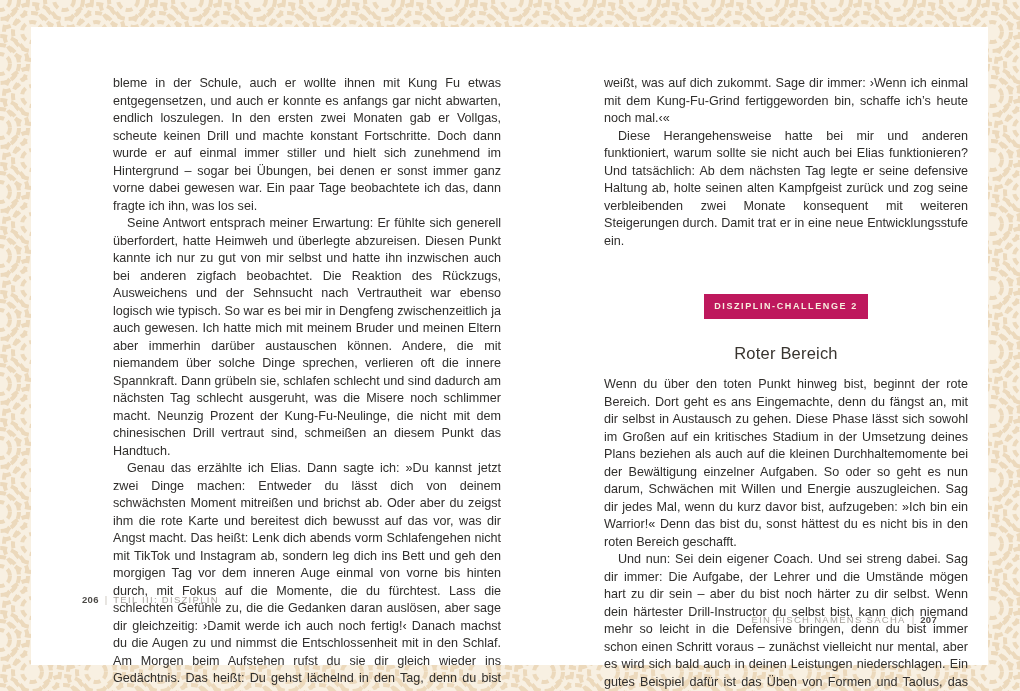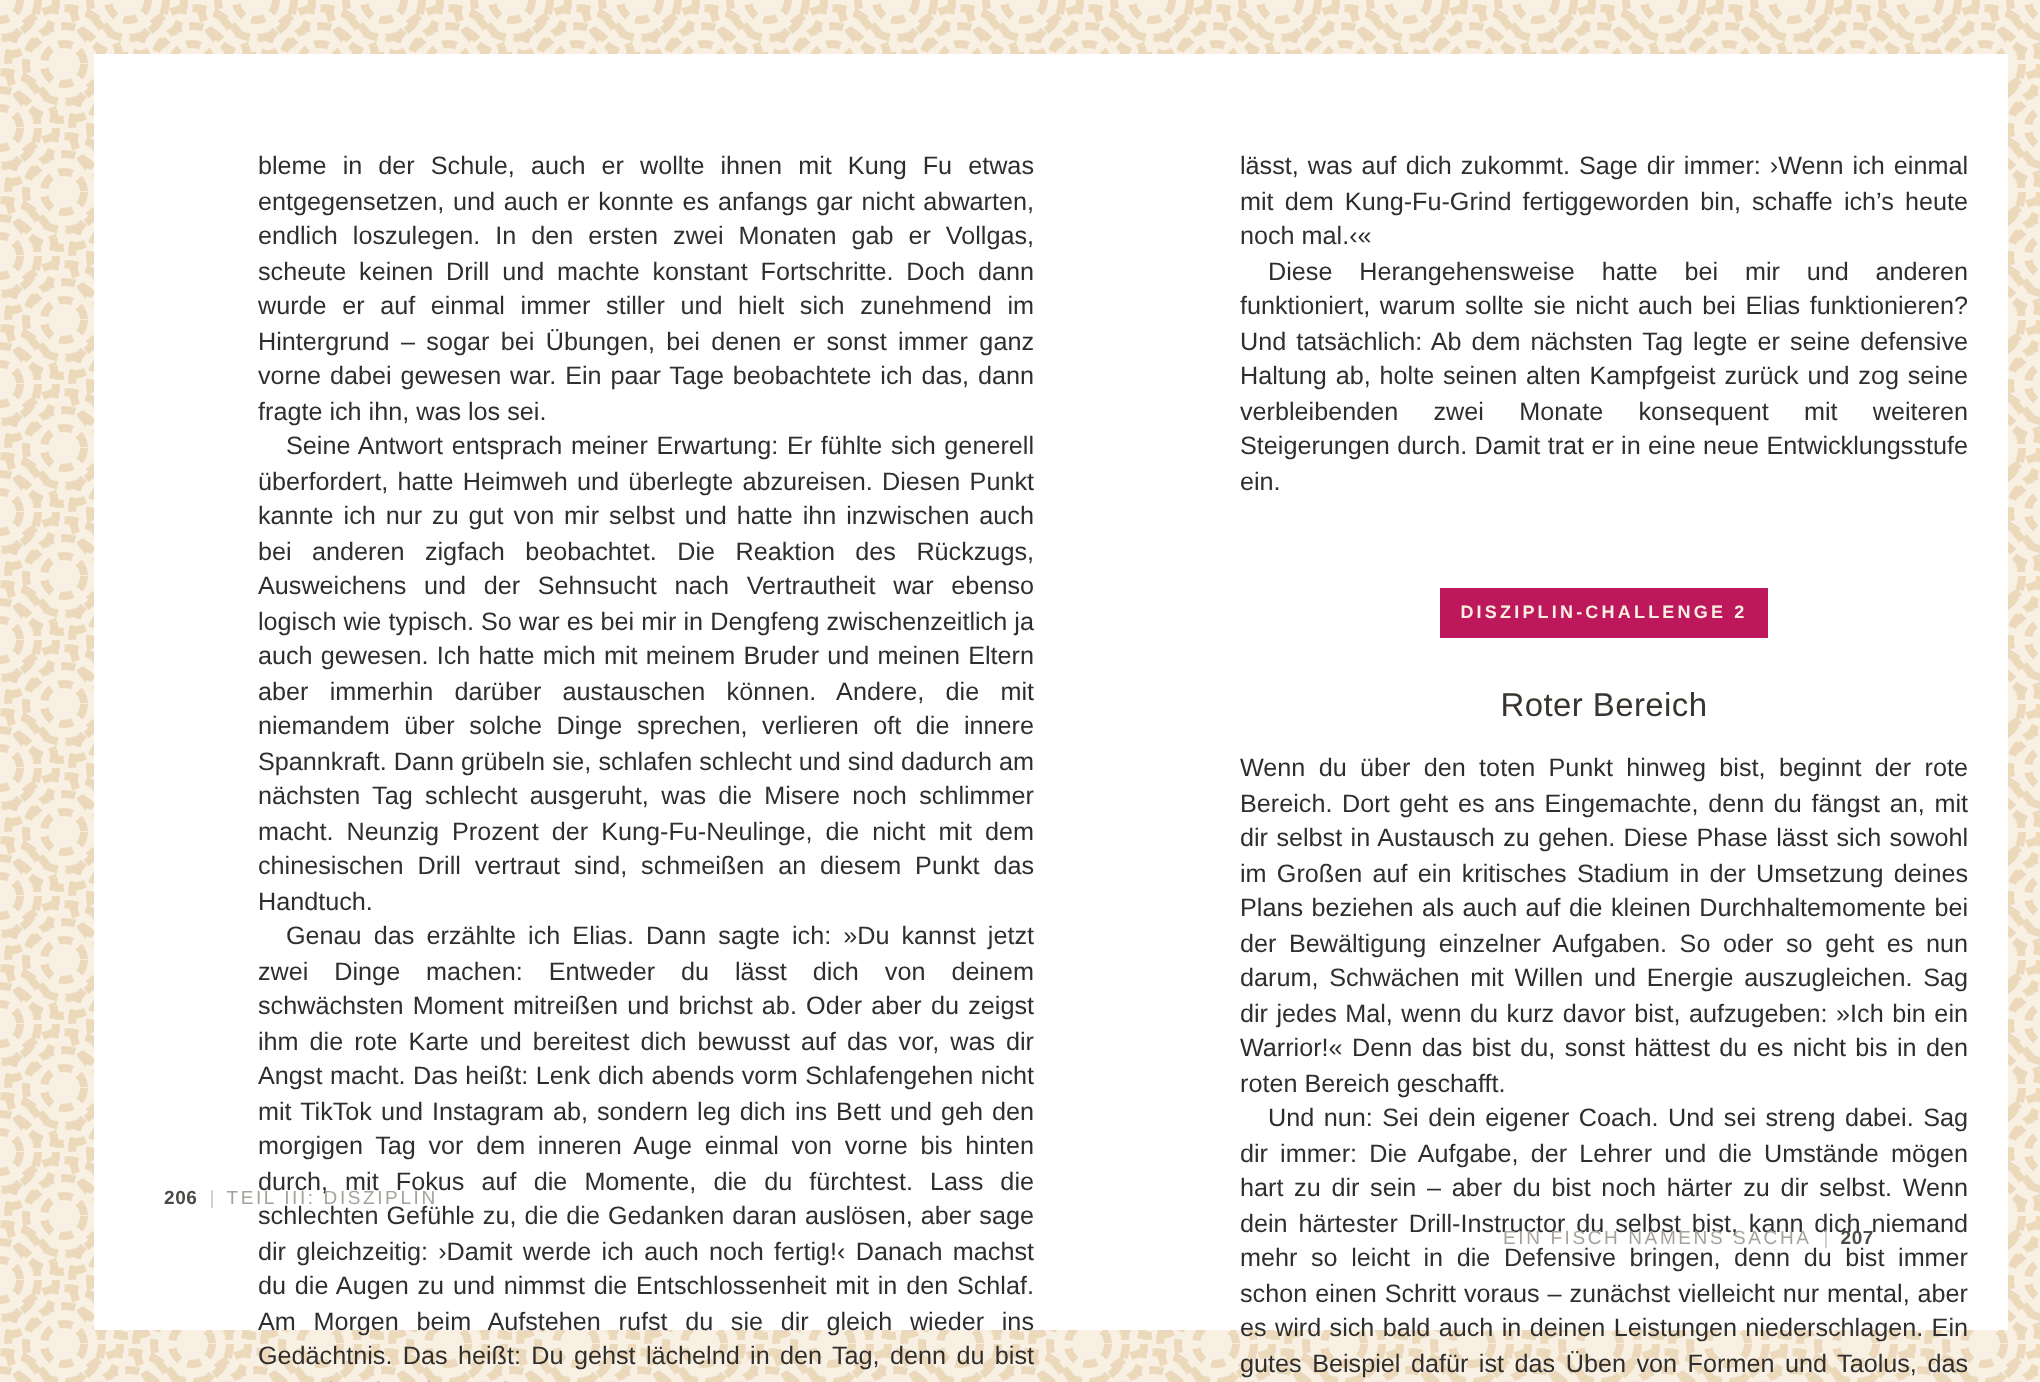--- a/index.html
+++ b/index.html
@@ -15,21 +15,21 @@
     overflow: hidden;
   }
   .bg-pattern {
     position: absolute;
     left: 0; top: 0;
     width: 1020px; height: 691px;
     display: block;
   }
   .page-spread {
     position: absolute;
-    left: 47px; top: 27px;
+    left: 31px; top: 27px;
     width: 957px; height: 638px;
     background: #ffffff;
   }
   .text-col {
     position: absolute;
     top: 48px;
     font-size: 12.6px;
     line-height: 17.5px;
     color: #302e2c;
     text-align: justify;
@@ -111,21 +111,21 @@
 
   <div class="page-spread">
 
     <div class="text-col col-left">
       <p>bleme in der Schule, auch er wollte ihnen mit Kung Fu etwas entgegensetzen, und auch er konnte es anfangs gar nicht abwarten, endlich loszulegen. In den ersten zwei Monaten gab er Vollgas, scheute keinen Drill und machte konstant Fortschritte. Doch dann wurde er auf einmal immer stiller und hielt sich zunehmend im Hintergrund – sogar bei Übungen, bei denen er sonst immer ganz vorne dabei gewesen war. Ein paar Tage beobachtete ich das, dann fragte ich ihn, was los sei.</p>
       <p class="indent">Seine Antwort entsprach meiner Erwartung: Er fühlte sich generell überfordert, hatte Heimweh und überlegte abzureisen. Diesen Punkt kannte ich nur zu gut von mir selbst und hatte ihn inzwischen auch bei anderen zigfach beobachtet. Die Reaktion des Rückzugs, Ausweichens und der Sehnsucht nach Vertrautheit war ebenso logisch wie typisch. So war es bei mir in Dengfeng zwischenzeitlich ja auch gewesen. Ich hatte mich mit meinem Bruder und meinen Eltern aber immerhin darüber austauschen können. Andere, die mit niemandem über solche Dinge sprechen, verlieren oft die innere Spannkraft. Dann grübeln sie, schlafen schlecht und sind dadurch am nächsten Tag schlecht ausgeruht, was die Misere noch schlimmer macht. Neunzig Prozent der Kung-Fu-Neulinge, die nicht mit dem chinesischen Drill vertraut sind, schmeißen an diesem Punkt das Handtuch.</p>
       <p class="indent">Genau das erzählte ich Elias. Dann sagte ich: »Du kannst jetzt zwei Dinge machen: Entweder du lässt dich von deinem schwächsten Moment mitreißen und brichst ab. Oder aber du zeigst ihm die rote Karte und bereitest dich bewusst auf das vor, was dir Angst macht. Das heißt: Lenk dich abends vorm Schlafengehen nicht mit TikTok und Instagram ab, sondern leg dich ins Bett und geh den morgigen Tag vor dem inneren Auge einmal von vorne bis hinten durch, mit Fokus auf die Momente, die du fürchtest. Lass die schlechten Gefühle zu, die die Gedanken daran auslösen, aber sage dir gleichzeitig: ›Damit werde ich auch noch fertig!‹ Danach machst du die Augen zu und nimmst die Entschlossenheit mit in den Schlaf. Am Morgen beim Aufstehen rufst du sie dir gleich wieder ins Gedächtnis. Das heißt: Du gehst lächelnd in den Tag, denn du bist mental vorbereitet und</p>
     </div>
 
     <div class="text-col col-right">
-      <p>lässt, was auf dich zukommt. Sage dir immer: ›Wenn ich einmal mit dem Kung-Fu-Grind fertiggeworden bin, schaffe ich’s heute noch mal.‹«</p>
+      <p>weißt, was auf dich zukommt. Sage dir immer: ›Wenn ich einmal mit dem Kung-Fu-Grind fertiggeworden bin, schaffe ich’s heute noch mal.‹«</p>
       <p class="indent">Diese Herangehensweise hatte bei mir und anderen funktioniert, warum sollte sie nicht auch bei Elias funktionieren? Und tatsächlich: Ab dem nächsten Tag legte er seine defensive Haltung ab, holte seinen alten Kampfgeist zurück und zog seine verbleibenden zwei Monate konsequent mit weiteren Steigerungen durch. Damit trat er in eine neue Entwicklungsstufe ein.</p>
 
       <div class="challenge-block">
         <span class="challenge-badge">DISZIPLIN-CHALLENGE 2</span>
         <h2 class="section-heading">Roter Bereich</h2>
       </div>
 
       <p>Wenn du über den toten Punkt hinweg bist, beginnt der rote Bereich. Dort geht es ans Eingemachte, denn du fängst an, mit dir selbst in Austausch zu gehen. Diese Phase lässt sich sowohl im Großen auf ein kritisches Stadium in der Umsetzung deines Plans beziehen als auch auf die kleinen Durchhaltemomente bei der Bewältigung einzelner Aufgaben. So oder so geht es nun darum, Schwächen mit Willen und Energie auszugleichen. Sag dir jedes Mal, wenn du kurz davor bist, aufzugeben: »Ich bin ein Warrior!« Denn das bist du, sonst hättest du es nicht bis in den roten Bereich geschafft.</p>
       <p class="indent">Und nun: Sei dein eigener Coach. Und sei streng dabei. Sag dir immer: Die Aufgabe, der Lehrer und die Umstände mögen hart zu dir sein – aber du bist noch härter zu dir selbst. Wenn dein härtester Drill-Instructor du selbst bist, kann dich niemand mehr so leicht in die Defensive bringen, denn du bist immer schon einen Schritt voraus – zunächst vielleicht nur mental, aber es wird sich bald auch in deinen Leistungen niederschlagen. Ein gutes Beispiel dafür ist das Üben von Formen und Taolus, das ich im Fokus-Abschnitt bereits erwähnt habe: Training in der Gruppe und mit einem Lehrer spornt an und treibt dich dazu, über deine Grenzen hinauszugehen. Wenn der Lehrer dich tief im Ma Bu stehen lässt, dir einen Holzstab</p>
     </div>

